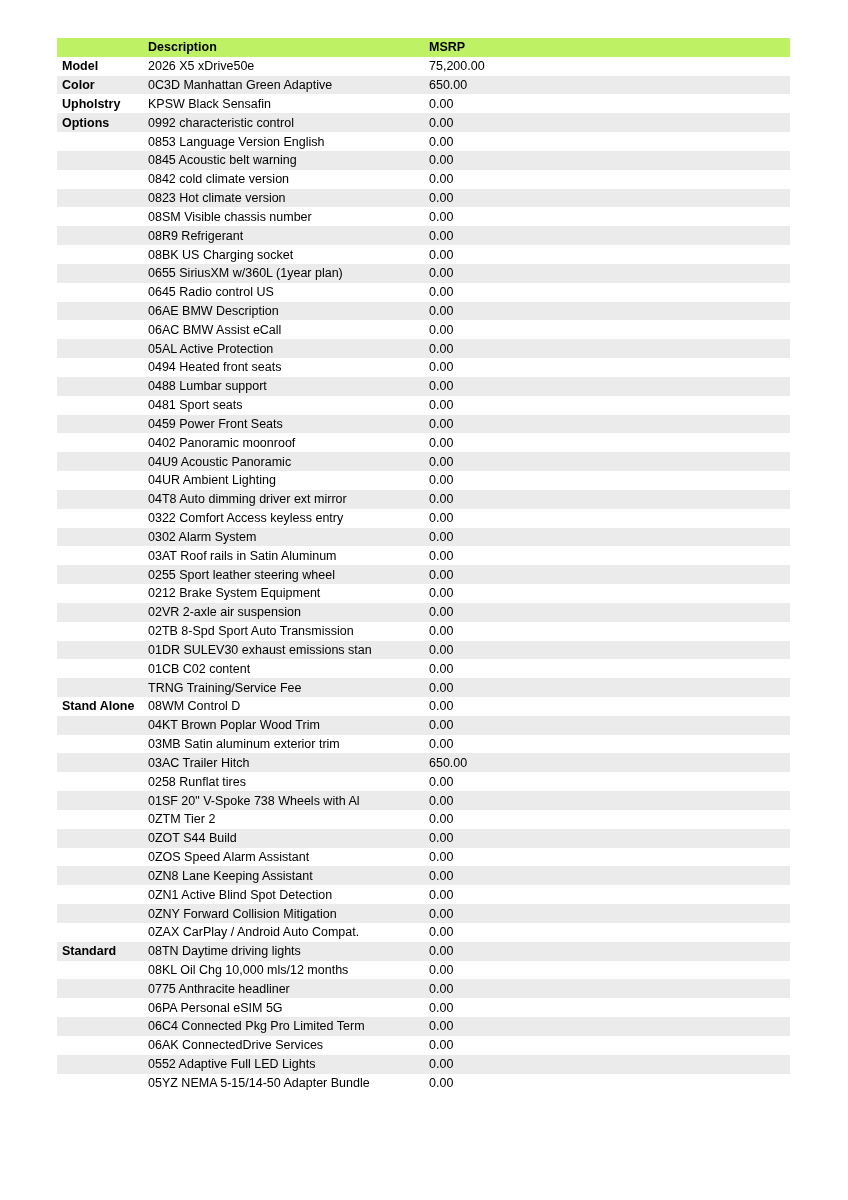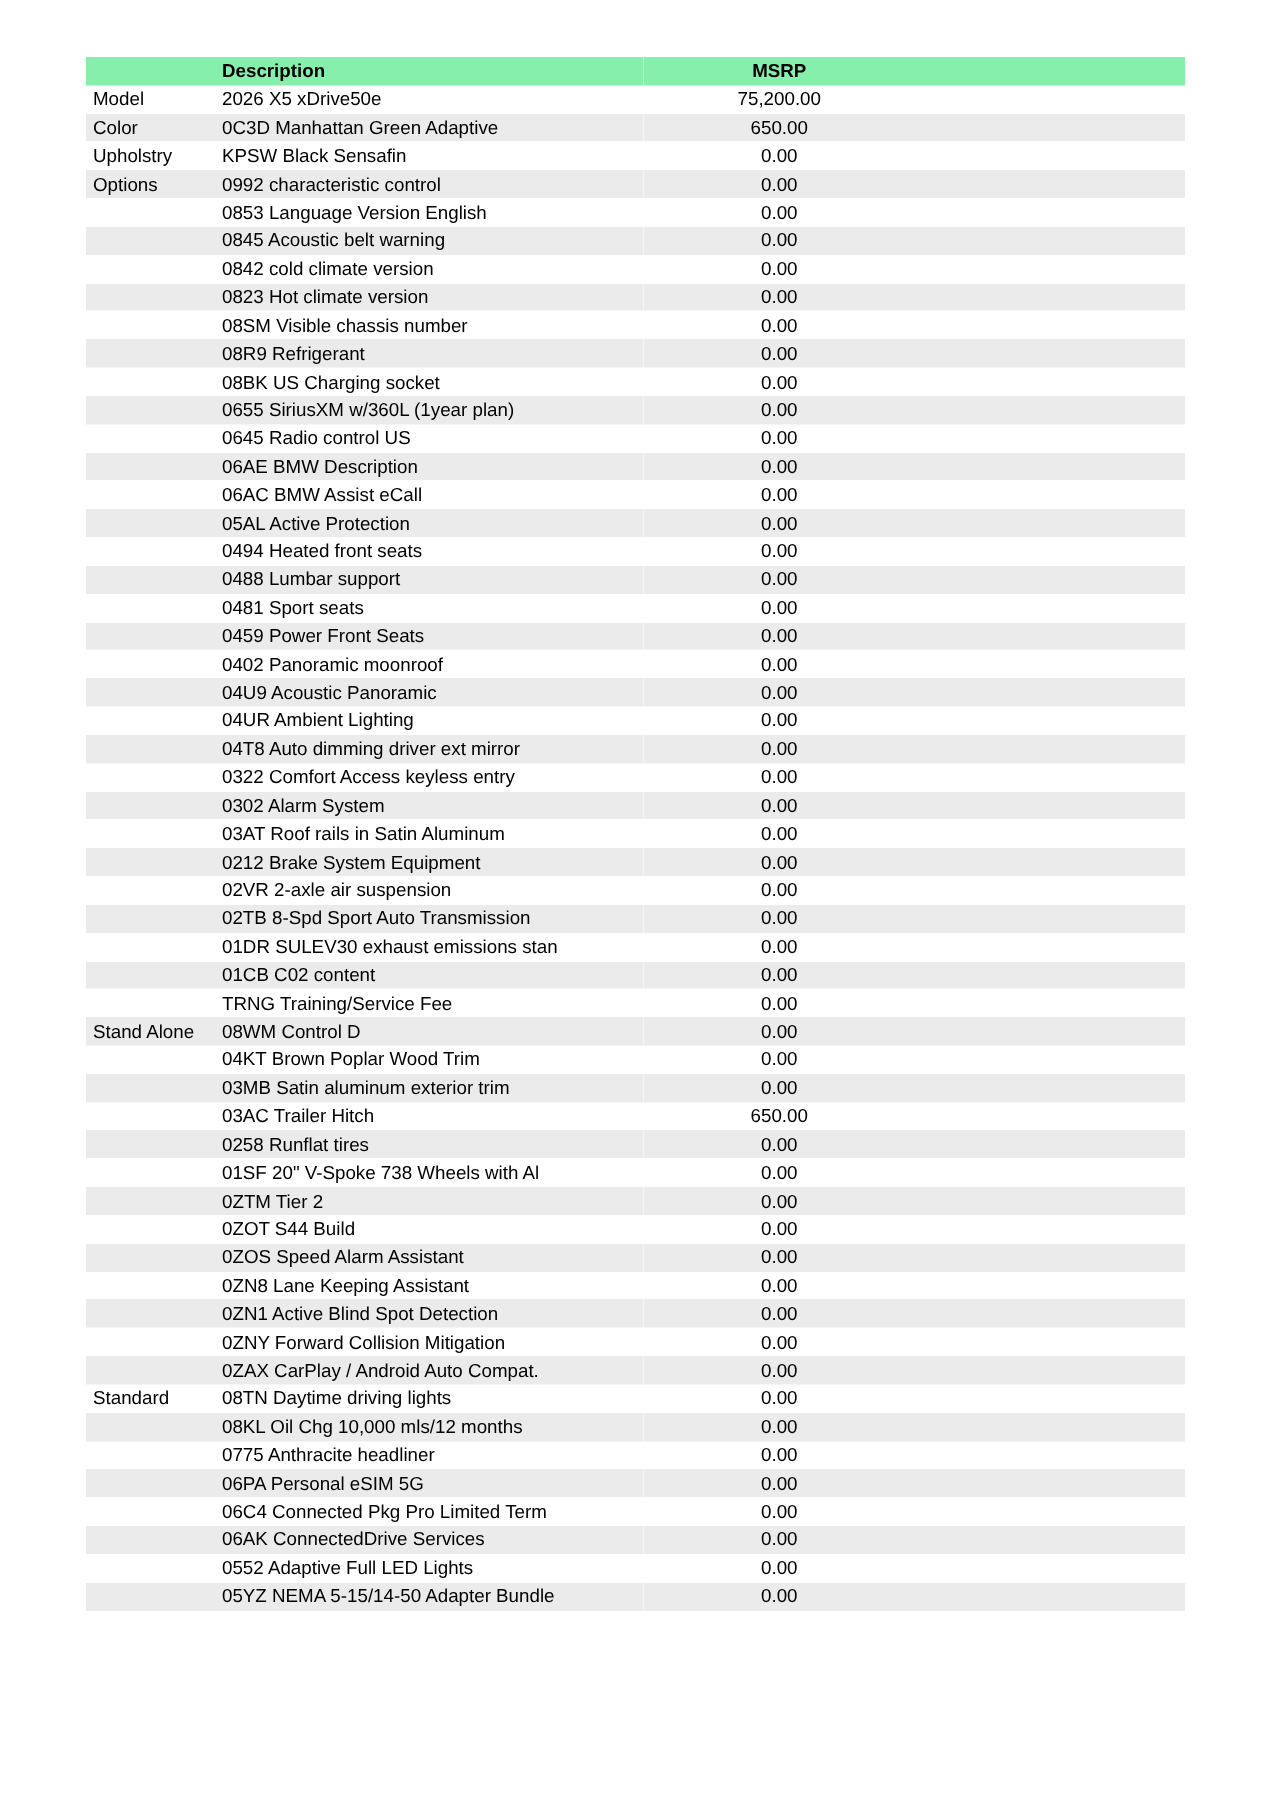--- a/index.html
+++ b/index.html
@@ -35,24 +35,24 @@
     padding: 0;
     height: 18.84px;
     vertical-align: middle;
     white-space: nowrap;
     overflow: hidden;
     font-weight: normal;
     text-align: left;
   }
   thead th {
     font-weight: bold;
-    background: #86efac;
-  }
-  td.cat  { padding-left: 5px; }
-  th.msrp, td.msrp { text-align: center; }
+    background: #bef264;
+  }
+  td.cat  { padding-left: 5px; font-weight: bold; }
+  th.msrp, td.msrp { text-align: left; }
   tbody tr:nth-child(even) { background: #ebebeb; }
   tbody tr:nth-child(odd)  { background: #ffffff; }
 </style>
 </head>
 <body>
 
 <div class="sheet">
   <table>
     <colgroup>
       <col class="c-cat">
@@ -226,20 +226,26 @@
           <td class="fill"></td>
         </tr>
         <tr>
           <td class="cat"></td>
           <td class="desc">03AT Roof rails in Satin Aluminum</td>
           <td class="msrp">0.00</td>
           <td class="fill"></td>
         </tr>
         <tr>
           <td class="cat"></td>
+          <td class="desc">0255 Sport leather steering wheel</td>
+          <td class="msrp">0.00</td>
+          <td class="fill"></td>
+        </tr>
+        <tr>
+          <td class="cat"></td>
           <td class="desc">0212 Brake System Equipment</td>
           <td class="msrp">0.00</td>
           <td class="fill"></td>
         </tr>
         <tr>
           <td class="cat"></td>
           <td class="desc">02VR 2-axle air suspension</td>
           <td class="msrp">0.00</td>
           <td class="fill"></td>
         </tr>

